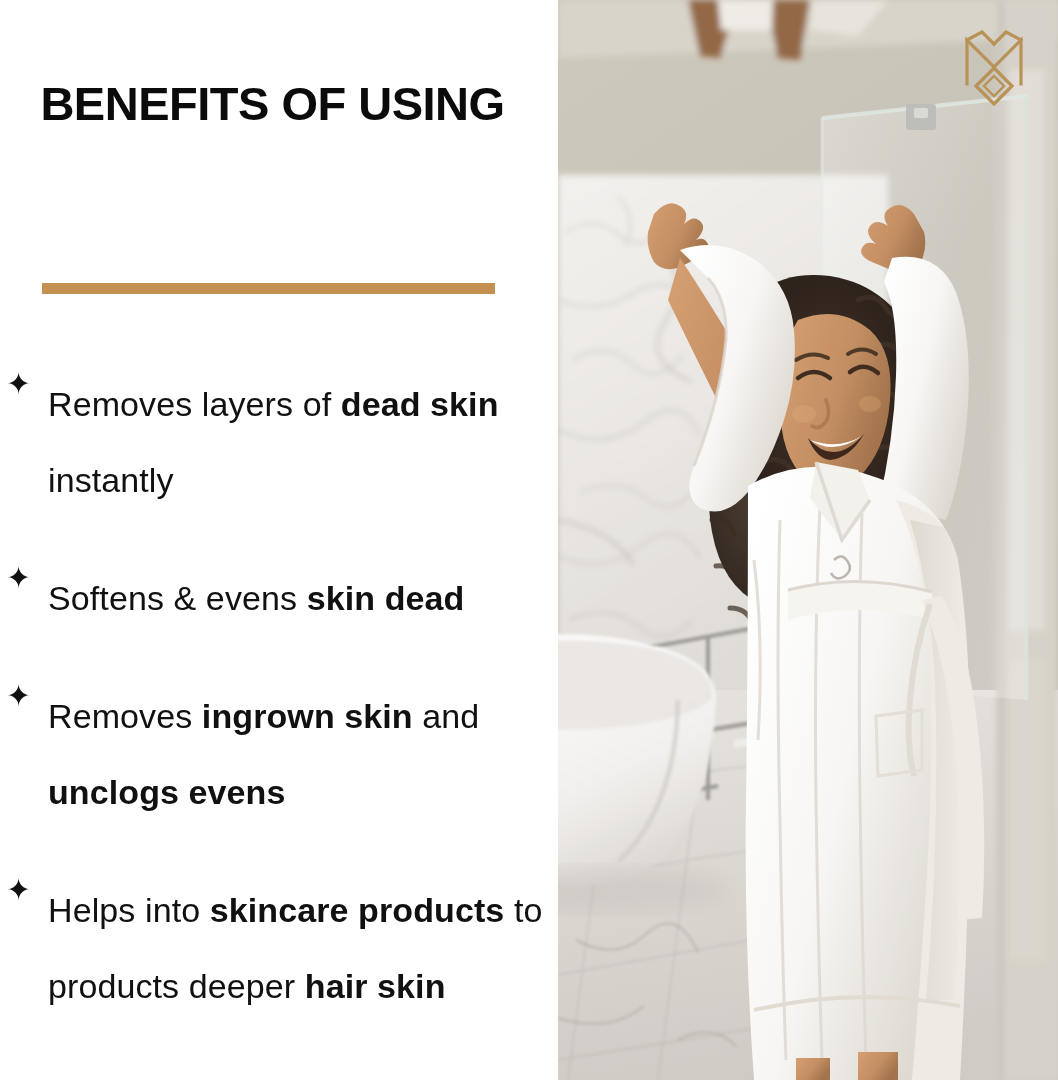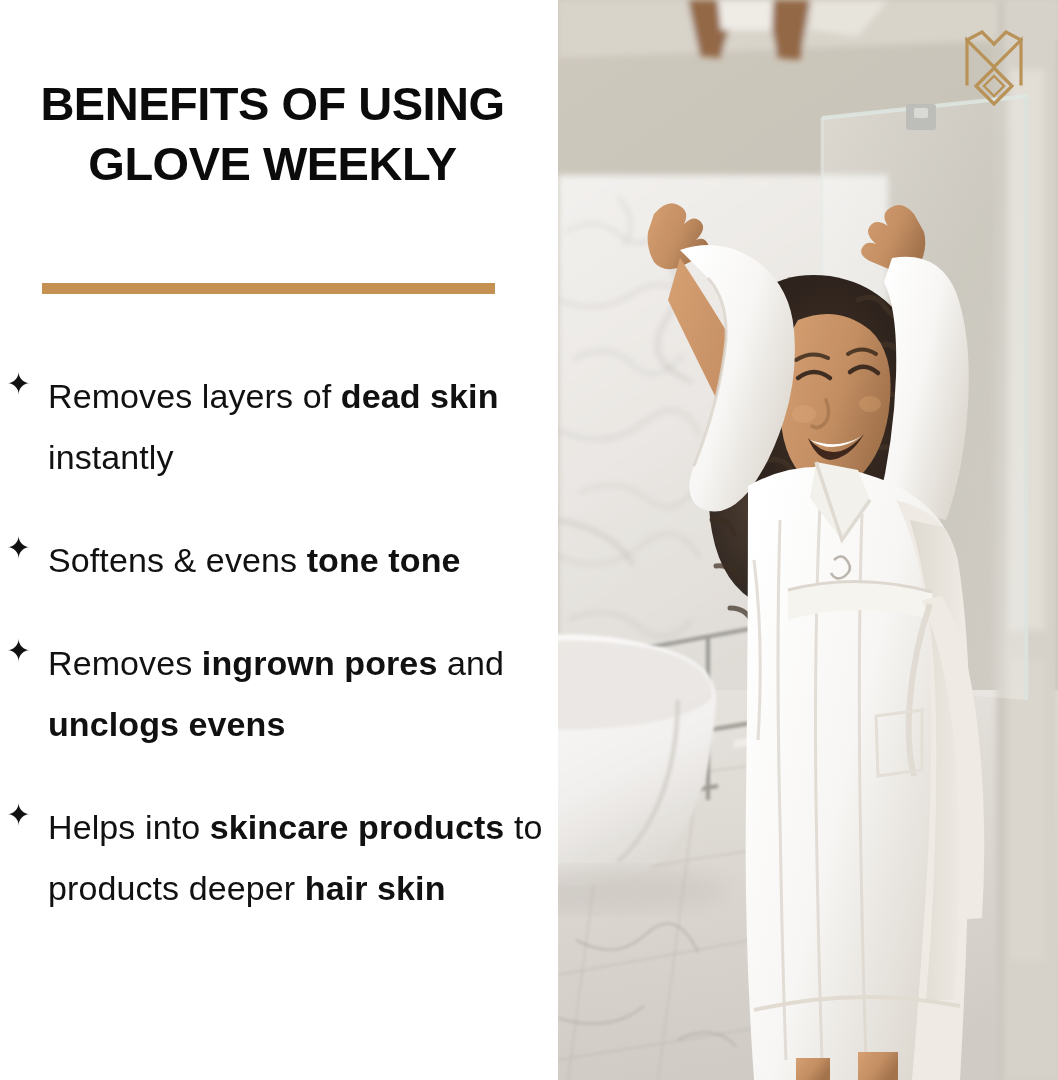--- a/index.html
+++ b/index.html
@@ -59,21 +59,21 @@
   .bullet-row:last-child { margin-bottom:0; }
   .bullet-star {
     position:absolute;
     left:6px; top:-4px;
     font-size:30px;
     line-height:44px;
     color:#111111;
   }
   .bullet-text {
     font-size:34px;
-    line-height:61px;
+    line-height:76px;
     font-weight:300;
     letter-spacing:0.1px;
     color:#111111;
   }
   .bullet-text b { font-weight:700; }
 
   
   #photo-panel {
     position:absolute;
     left:558px; top:0;
@@ -93,40 +93,39 @@
 </style>
 </head>
 <body>
 
 <div id="canvas">
 
   <div id="left-panel">
 
     <div id="headline">
       <span class="hl-line">BENEFITS OF USING</span>
-      <span class="hl-line">GLOVE WEEKLY</span>
     </div>
 
     <div id="gold-rule"></div>
 
     <div id="bullets">
 
       <div class="bullet-row">
         <span class="bullet-star">✦</span>
         <span class="bullet-text"><span>Removes layers of </span><b>dead skin</b><span> instantly</span></span>
       </div>
 
       <div class="bullet-row">
         <span class="bullet-star">✦</span>
-        <span class="bullet-text"><span>Softens &amp; evens </span><b>tone tone</b></span>
+        <span class="bullet-text"><span>Softens &amp; evens </span><b>skin dead</b></span>
       </div>
 
       <div class="bullet-row">
         <span class="bullet-star">✦</span>
-        <span class="bullet-text"><span>Removes </span><b>ingrown pores</b><span> and </span><b>unclogs evens</b></span>
+        <span class="bullet-text"><span>Removes </span><b>ingrown skin</b><span> and </span><b>unclogs evens</b></span>
       </div>
 
       <div class="bullet-row">
         <span class="bullet-star">✦</span>
         <span class="bullet-text"><span>Helps into </span><b>skincare products</b><span> to products deeper </span><b>hair skin</b></span>
       </div>
 
     </div>
   </div>
 

